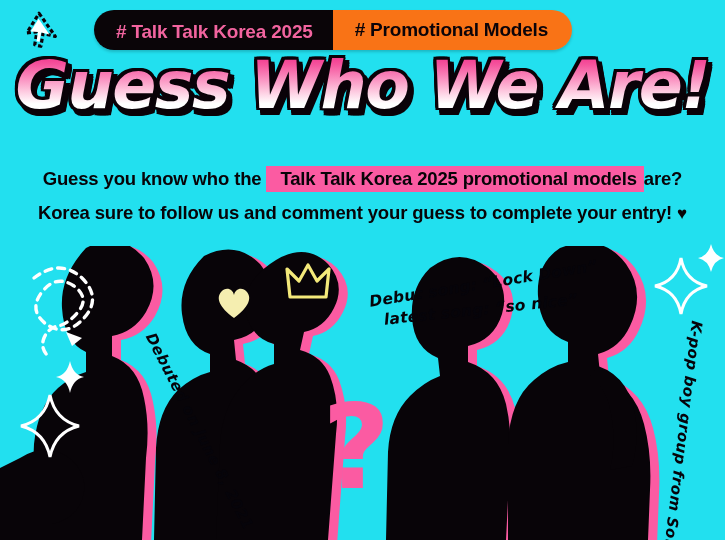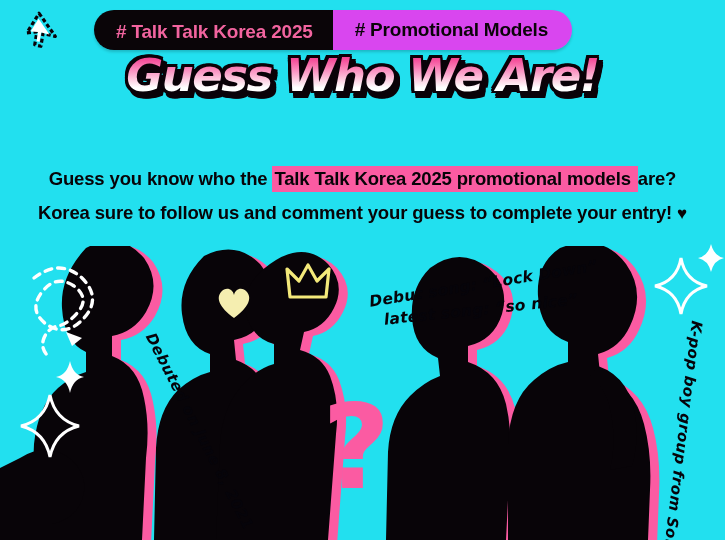--- a/index.html
+++ b/index.html
@@ -52,37 +52,37 @@
     font-weight: bold;
     letter-spacing: -0.2px;
     white-space: nowrap;
   }
   .pill-dark {
     background: #0a0508;
     color: #f2649f;
     padding: 4px 20px 0 22px;
   }
   .pill-pink {
-    background: #d946ef;
+    background: #f97316;
     color: #0b0409;
     padding: 0 24px 0 22px;
   }
 
   
   .title-wrap {
     position: absolute;
     top: 52px;
     left: 0;
     width: 725px;
     text-align: center;
   }
   .title {
     display: inline-block;
     font-family: "DejaVu Sans", sans-serif;
-    font-size: 45px;
+    font-size: 65px;
     font-weight: bold;
     font-style: italic;
     letter-spacing: -1.5px;
     line-height: 1.05;
     background: linear-gradient(to bottom,
         #f02a86 0%, #f5529c 18%, #fa8cbe 38%,
         #fdc4dc 56%, #ffffff 76%, #ffffff 100%);
     -webkit-background-clip: text;
     background-clip: text;
     color: transparent;
@@ -106,21 +106,21 @@
   }
   .copy-line {
     font-size: 18.5px;
     font-weight: bold;
     letter-spacing: -0.15px;
     line-height: 34px;
     white-space: nowrap;
   }
   .hl {
     background: #fb5ba2;
-    padding: 2px 2px 3px 2px;
+    padding: 2px 2px 3px 14px;
     box-decoration-break: clone;
     -webkit-box-decoration-break: clone;
   }
   .heart-glyph { font-size: 17px; }
 
   
   .stage {
     position: absolute;
     left: 0;
     top: 246px;

